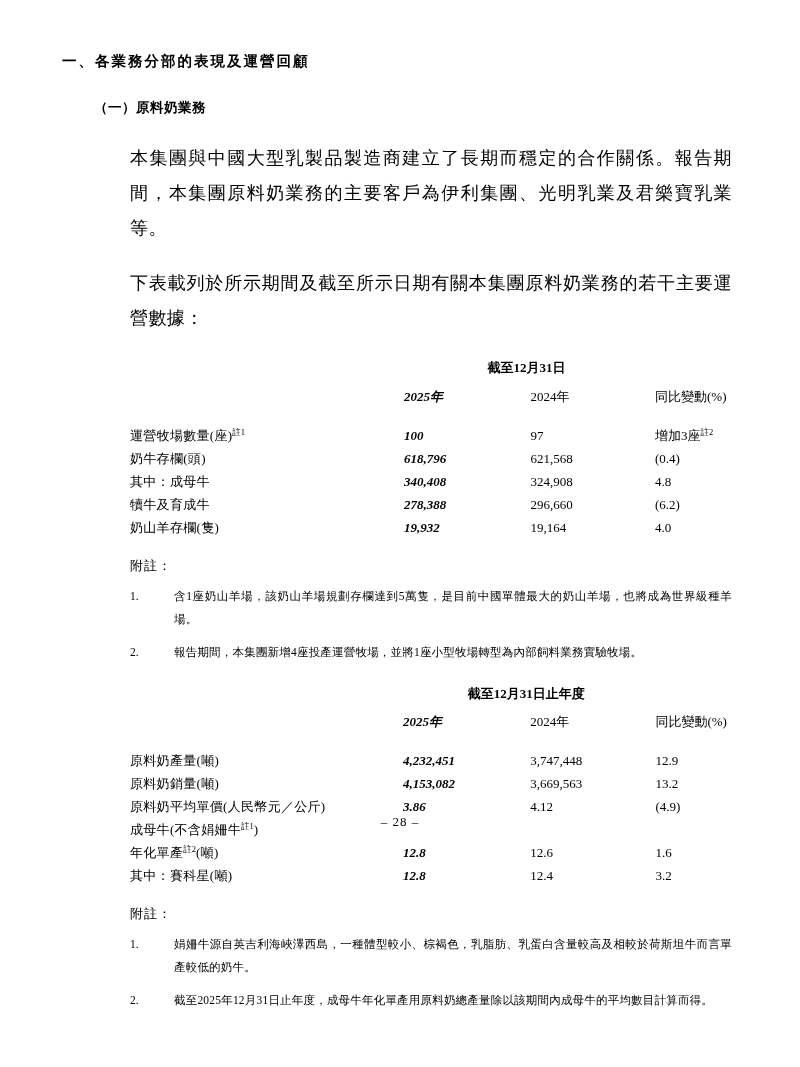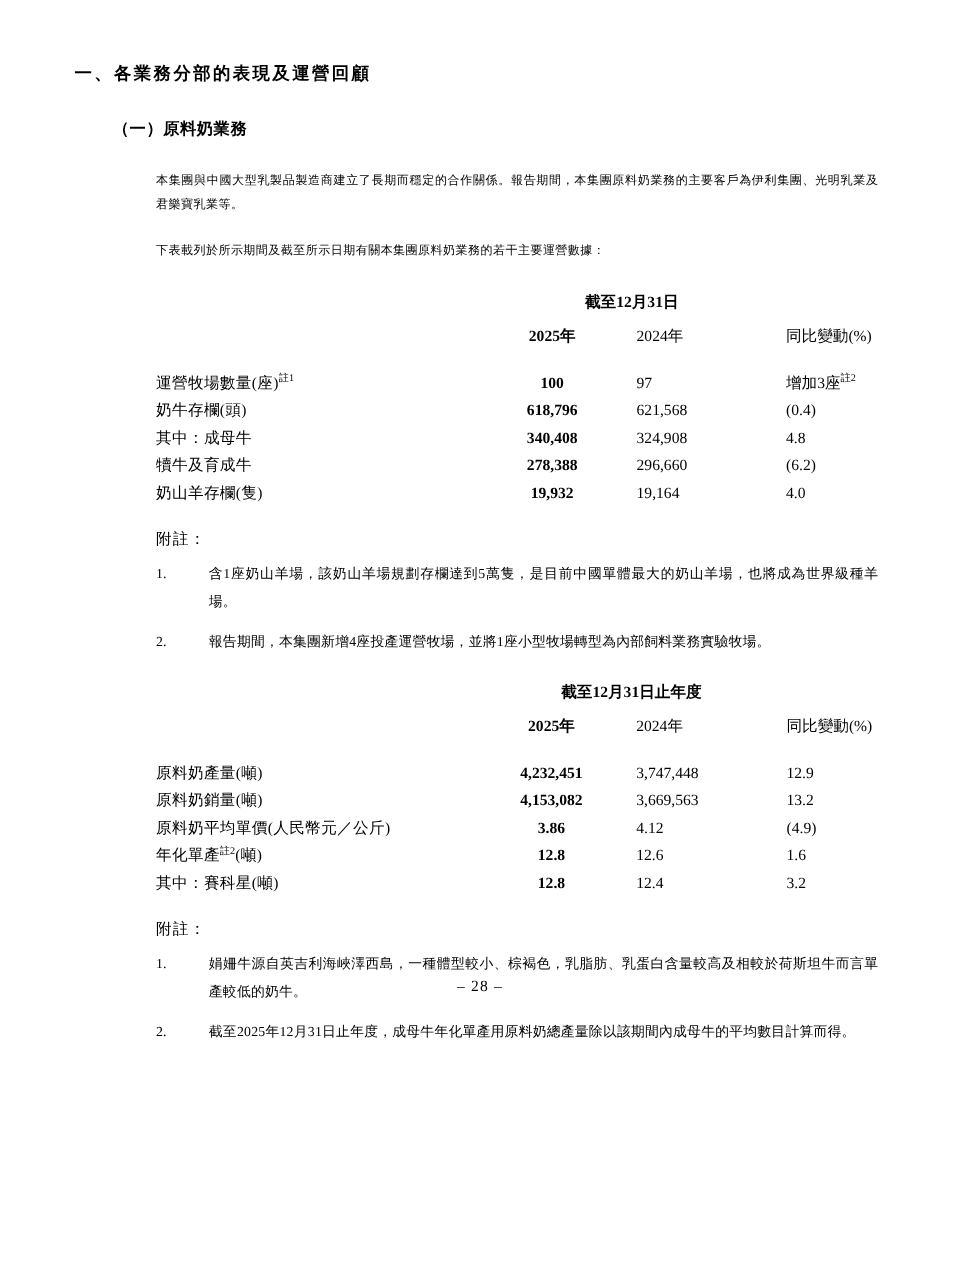--- a/index.html
+++ b/index.html
@@ -30,21 +30,21 @@
     padding-left: 4px;
   }
   .sub-title {
     font-size: 13.5px;
     font-weight: bold;
     letter-spacing: 0.5px;
     margin: 0 0 24px 0;
     padding-left: 36px;
   }
   .para {
-    font-size: 10px;
+    font-size: 18px;
     line-height: 1.95;
     text-align: justify;
     text-justify: inter-ideograph;
     margin: 0 0 20px 0;
     padding-left: 72px;
     padding-right: 10px;
     letter-spacing: 0.4px;
   }
   table.data {
     border-collapse: collapse;
@@ -59,22 +59,23 @@
     vertical-align: top;
     line-height: 1.62;
   }
   .col-label {
     width: 300px;
     text-align: left;
     letter-spacing: 0.3px;
   }
   .col-a {
     width: 120px;
-    text-align: center;
+    text-align: left;
     padding-right: 14px !important;
+    font-style: italic;
   }
   .col-b {
     width: 120px;
     padding-right: 12px !important;
   }
   .col-c {
     width: 130px;
     text-align: left;
   }
   .head-span {
@@ -250,20 +251,26 @@
         <td class="col-b">3,669,563</td>
         <td class="col-c">13.2</td>
       </tr>
       <tr>
         <td class="col-label">原料奶平均單價(人民幣元／公斤)</td>
         <td class="col-a bold">3.86</td>
         <td class="col-b">4.12</td>
         <td class="col-c">(4.9)</td>
       </tr>
       <tr>
+        <td class="col-label"><span>成母牛(不含娟姍牛</span><sup class="note">註1</sup><span>)</span></td>
+        <td class="col-a bold"></td>
+        <td class="col-b"></td>
+        <td class="col-c"></td>
+      </tr>
+      <tr>
         <td class="col-label indent1"><span>年化單產</span><sup class="note">註2</sup><span>(噸)</span></td>
         <td class="col-a bold">12.8</td>
         <td class="col-b">12.6</td>
         <td class="col-c">1.6</td>
       </tr>
       <tr>
         <td class="col-label">其中：賽科星(噸)</td>
         <td class="col-a bold">12.8</td>
         <td class="col-b">12.4</td>
         <td class="col-c">3.2</td>

